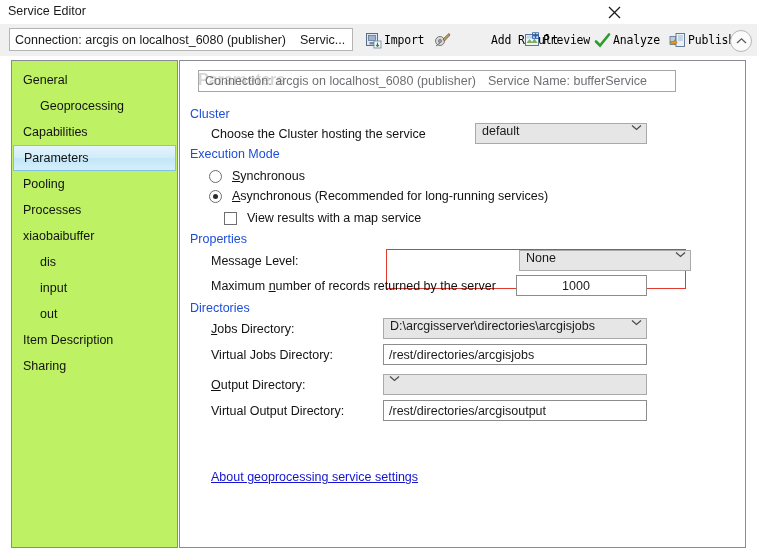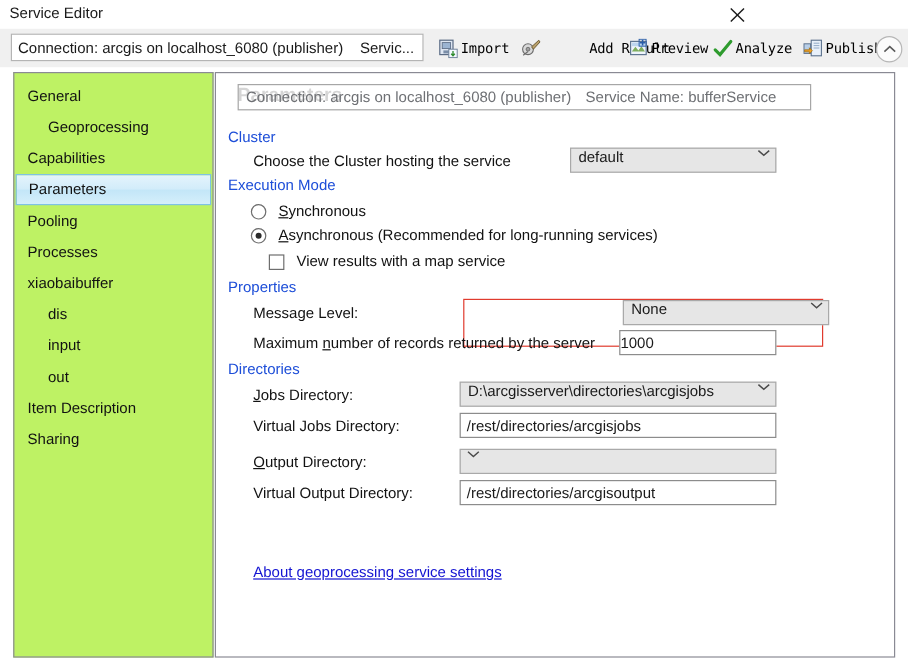--- a/index.html
+++ b/index.html
@@ -210,21 +210,21 @@
     background: #ffffff;
     border: 1px solid #8c8c8c;
     box-sizing: border-box;
     display: flex;
     align-items: center;
     font-size: 12.5px;
     color: #1a1a1a;
     cursor: text;
   }
   .tinput.lefttext { padding-left: 5px; }
-  .tinput.righttext { justify-content: flex-start; padding-right: 11px; }
+  .tinput.righttext { justify-content: center; padding-right: 11px; }
 
   
   .optrow {
     position: absolute;
     display: flex;
     align-items: center;
     gap: 10px;
     font-size: 12.5px;
     color: #121212;
     white-space: nowrap;

